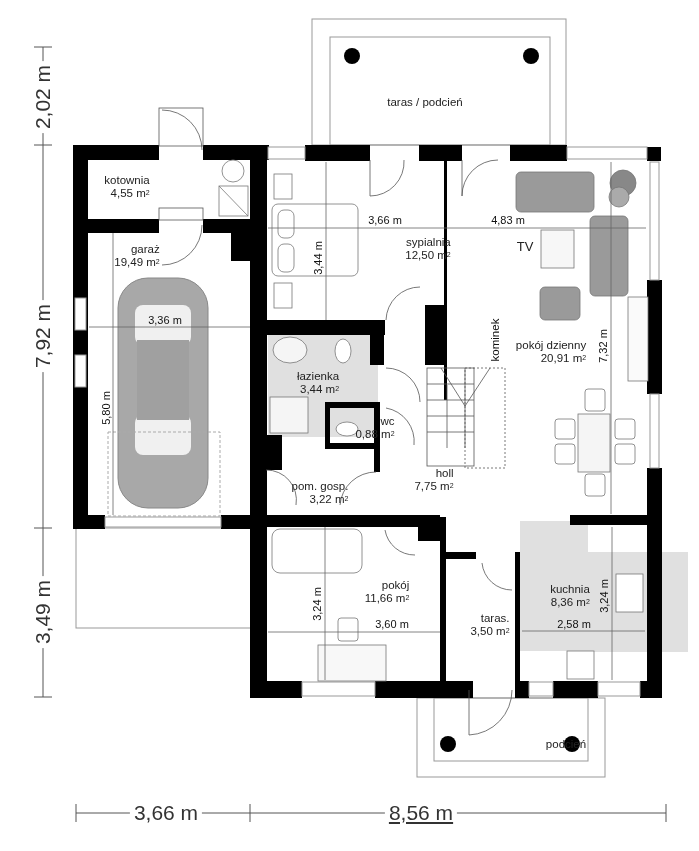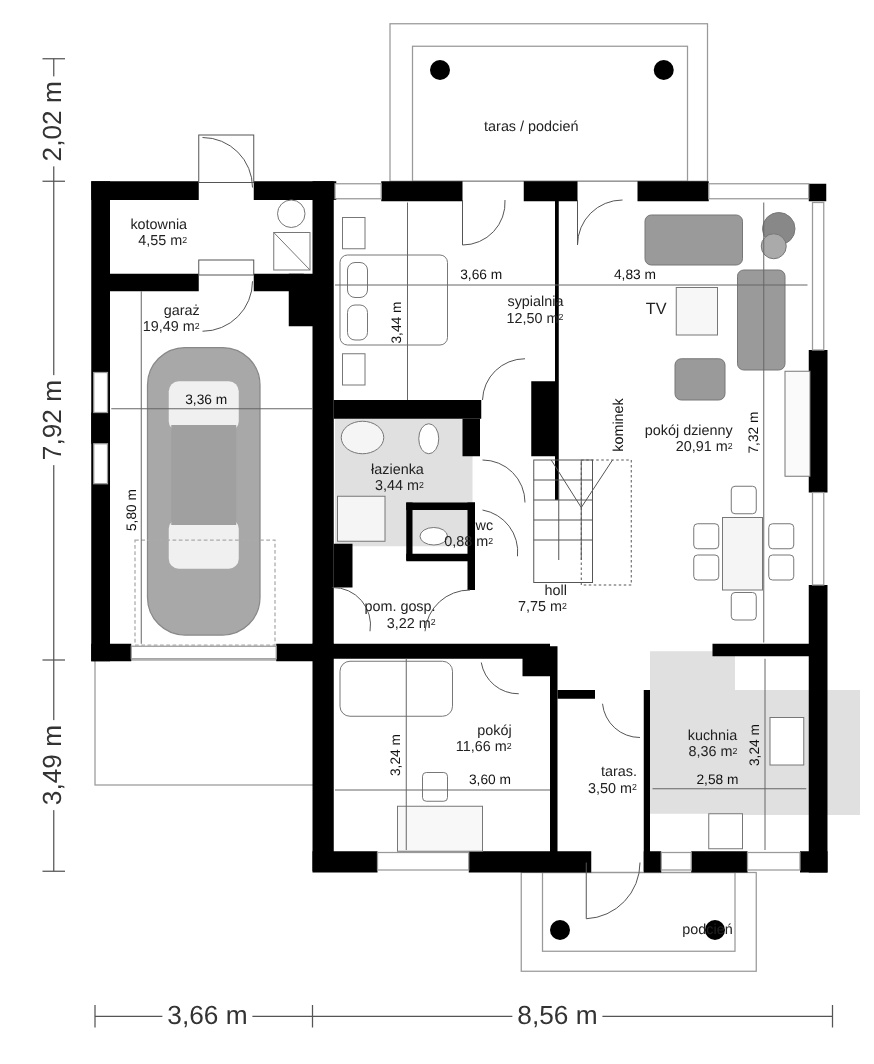--- a/index.html
+++ b/index.html
@@ -203,21 +203,21 @@
     <line x1="325" y1="527" x2="325" y2="680"></line>
     <line x1="522" y1="631" x2="645" y2="631"></line>
     <line x1="612" y1="527" x2="612" y2="680"></line>
   </g>
 </svg>
 
 <div class="big v" style="left:43px;top:97px;">2,02 m</div>
 <div class="big v" style="left:43px;top:336px;">7,92 m</div>
 <div class="big v" style="left:43px;top:612px;">3,49 m</div>
 <div class="big" style="left:166px;top:813px;">3,66 m</div>
-<div class="big" style="left:446px;top:813px;">8,56 m</div>
+<div class="big" style="left:421px;top:813px;text-decoration:underline;">8,56 m</div>
 
 <div class="lbl" style="left:425px;top:96px;">taras / podcień</div>
 <div class="lbl" style="left:530px;top:738px;margin-left:36px;">podcień</div>
 
 <div class="lbl" style="left:127px;top:174px;">
   <div>kotownia</div>
   <div><span>4,55 m</span><sup>2</sup></div>
 </div>
 <div class="lbl" style="left:137px;top:243px;">
   <div>garaż</div>

